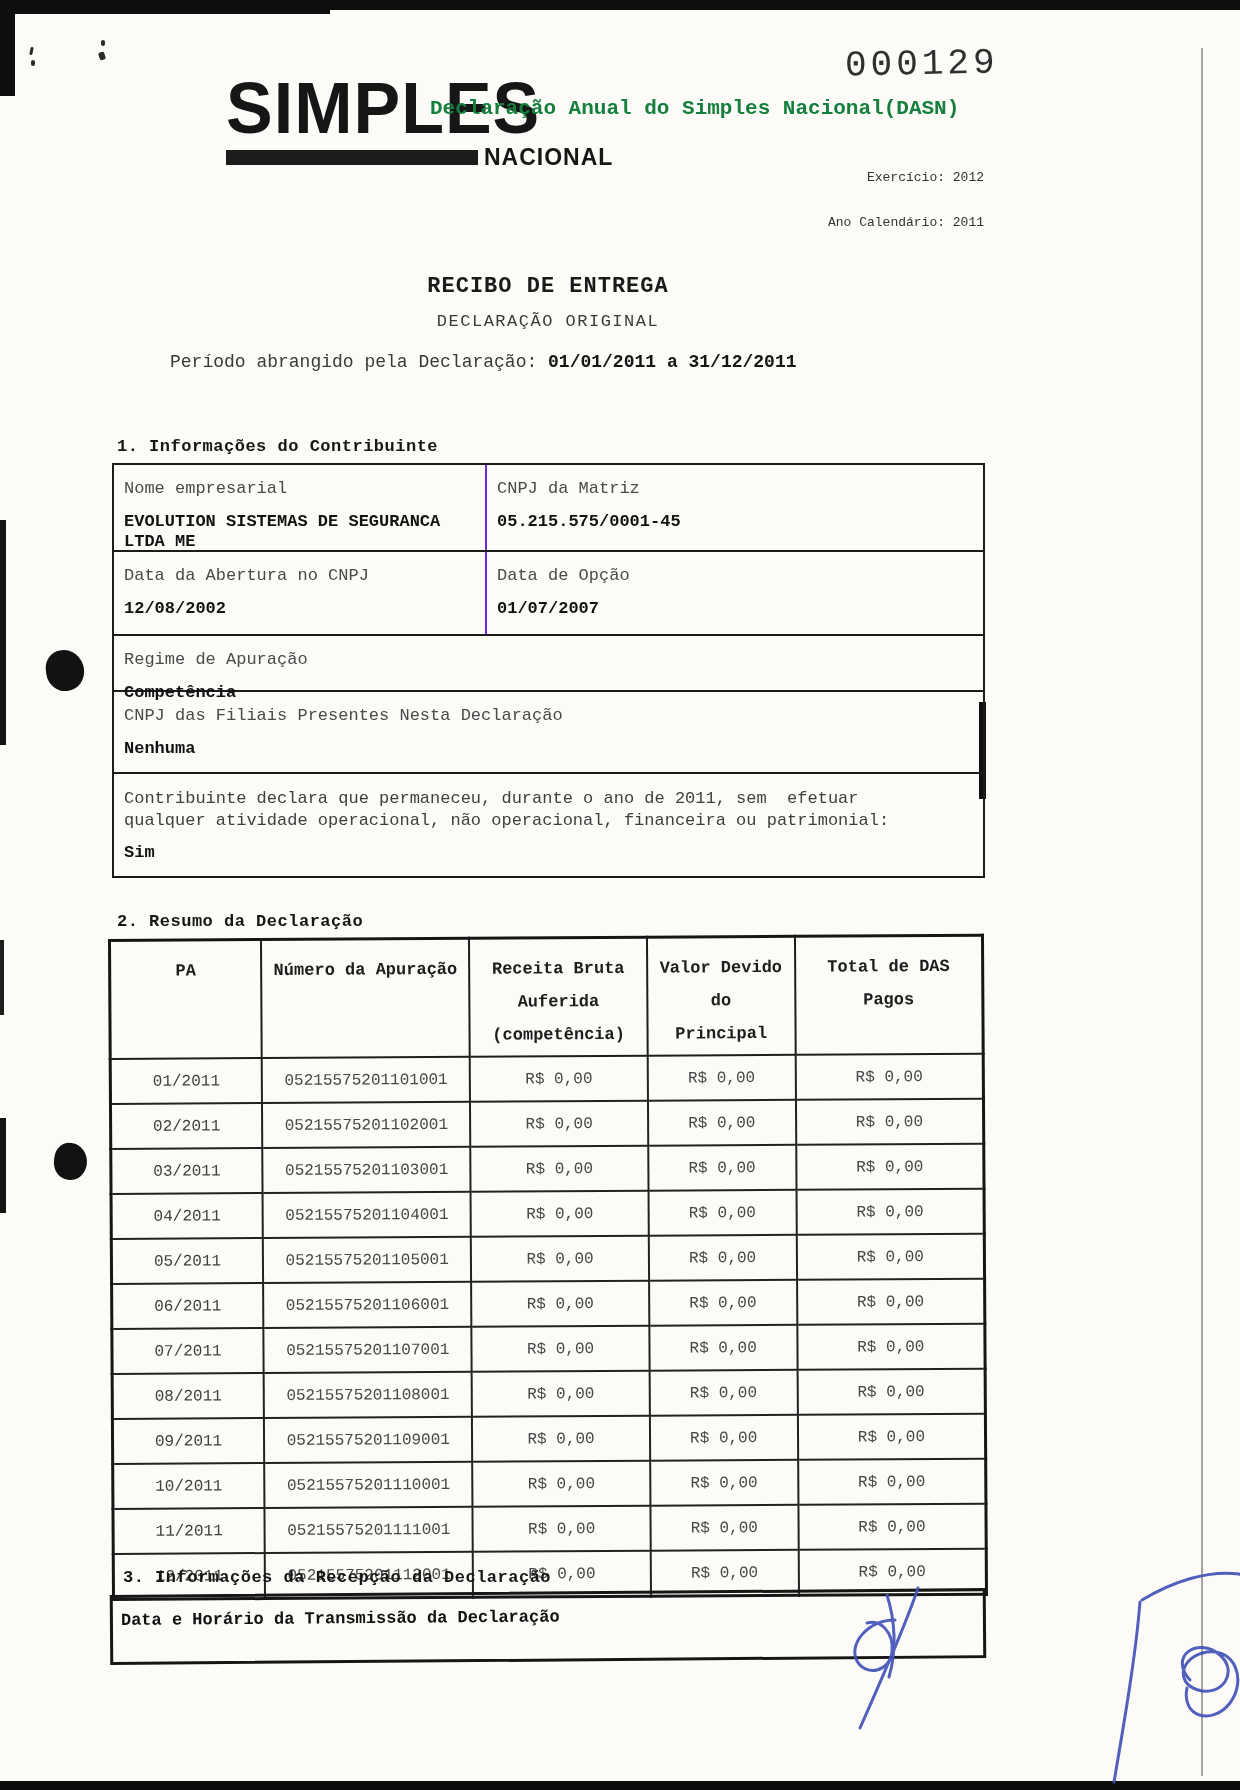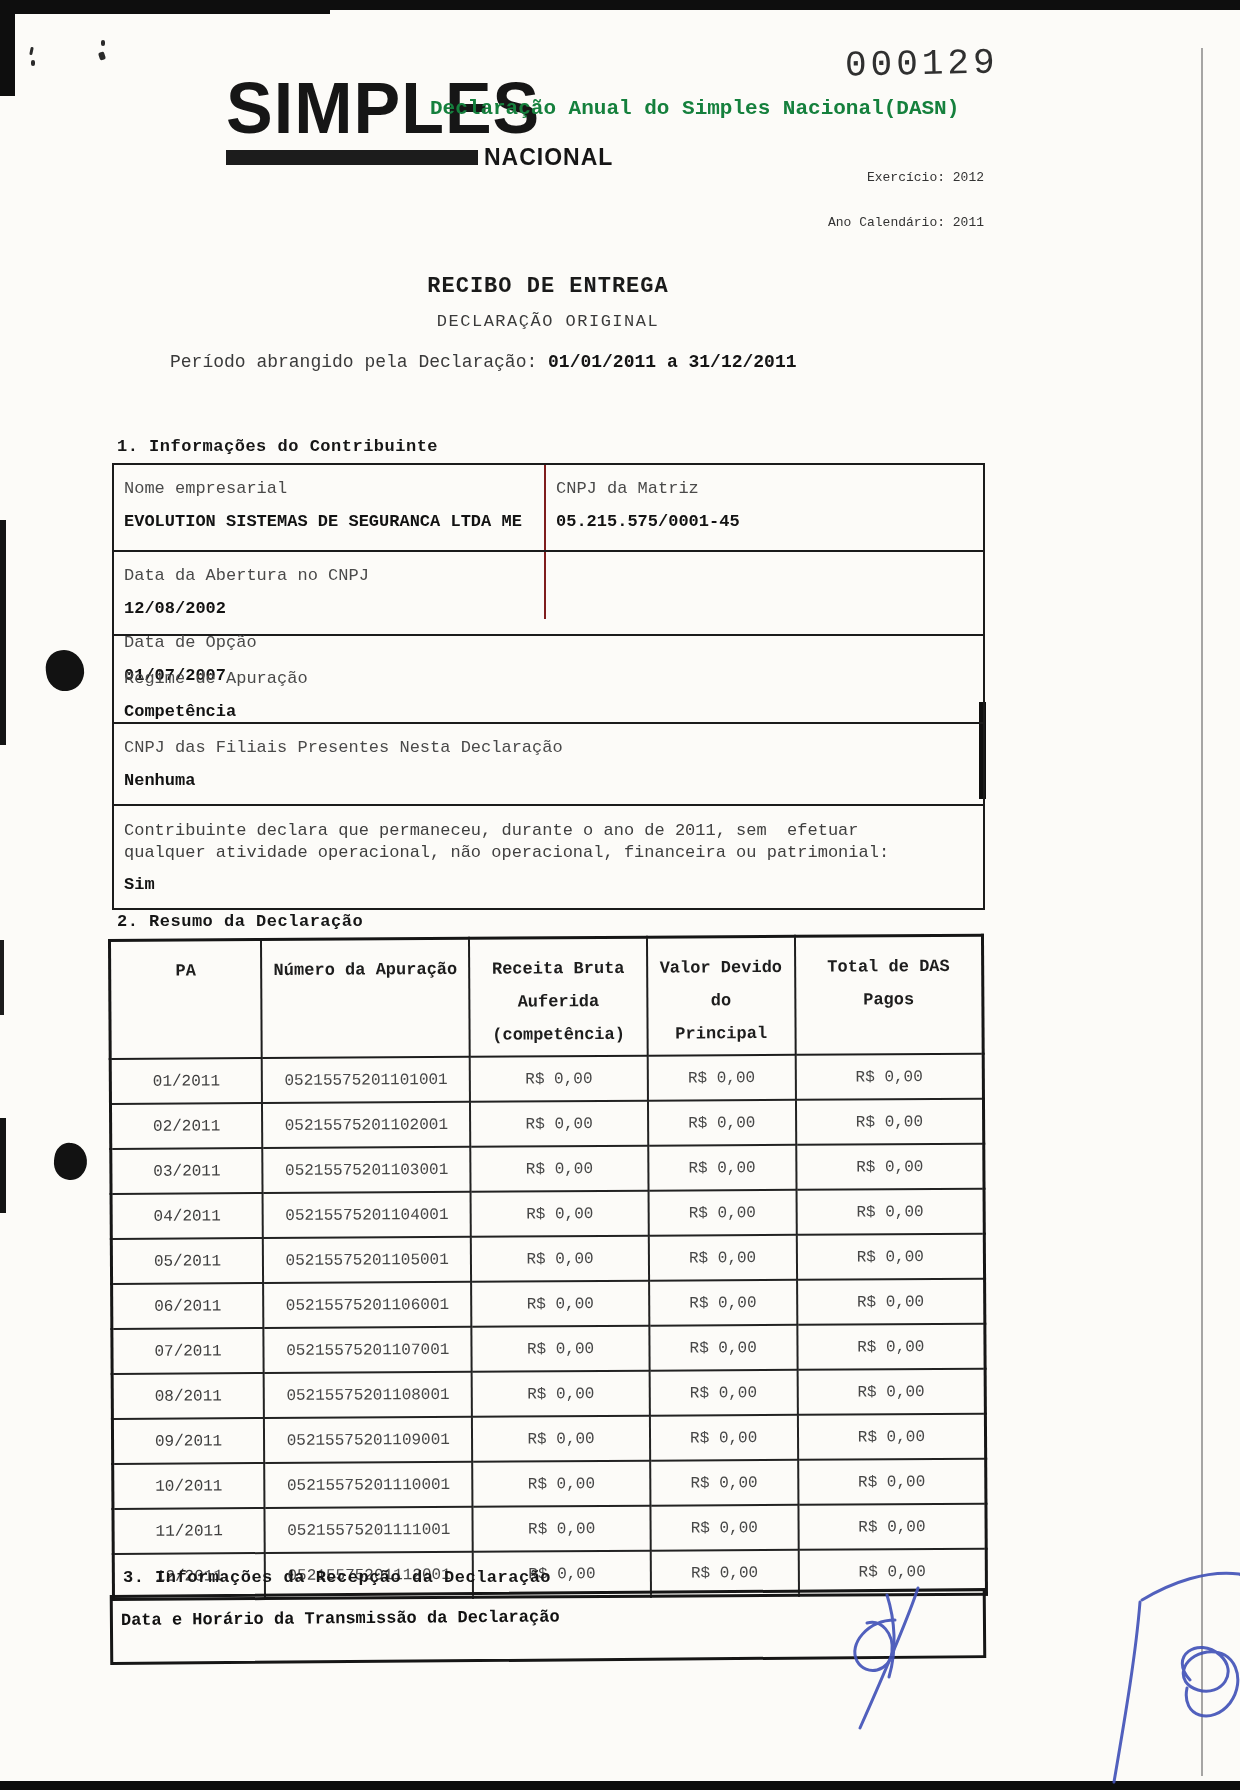--- a/index.html
+++ b/index.html
@@ -46,22 +46,22 @@
 
   
   .sec-heading{position:absolute;left:117px;font-size:17px;font-weight:bold;letter-spacing:.5px;color:#161616;}
   .h1{top:437px;} .h2{top:912px;} .h3{top:1568px;margin-left:6px;}
 
   
   .t1{position:absolute;left:112px;top:463px;width:873px;border:2px solid #1b1b1b;box-sizing:border-box;background:transparent;}
   .t1-row{display:flex;box-sizing:border-box;border-top:2px solid #1b1b1b;}
   .t1-row:first-child{border-top:none;}
   .t1-cell{box-sizing:border-box;padding:14px 10px 0 10px;flex:1;}
-  .t1-cell.lft{width:432px;flex:none;border-right:2px solid #7f1d1d;font-family:Liberation Mono, monospace;}
-  .rA{height:85px;} .rB{height:84px;flex-direction:column;} .rC{height:88px;align-items:flex-end;} .rD{height:82px;} .rE{height:104px;}
+  .t1-cell.lft{width:373px;flex:none;border-right:2px solid #6d28d9;font-family:Liberation Mono, monospace;}
+  .rA{height:85px;} .rB{height:84px;} .rC{height:56px;} .rD{height:82px;} .rE{height:104px;}
   .f-label{font-size:17px;color:#4a4a4a;line-height:20px;}
   .f-value{font-size:17px;font-weight:bold;color:#121212;line-height:20px;margin-top:13px;}
   .p-line{font-size:17px;color:#3f3f3f;line-height:22px;white-space:pre;}
   .p-value{font-size:17px;font-weight:bold;color:#121212;margin-top:11px;}
 
   
   .t2wrap{position:absolute;left:110px;top:939px;width:876px;transform:rotate(-0.35deg);transform-origin:0 50%;}
   table.t2{border-collapse:collapse;width:876px;border:3px solid #161616;}
   .t2 th{border:2px solid #1d1d1d;height:102px;vertical-align:top;padding-top:13px;font-size:17px;font-weight:bold;line-height:33px;color:#1d1d1d;text-align:center;}
   .t2 td{border:2px solid #222;height:43px;font-size:16px;color:#474747;text-align:center;padding:0;}

